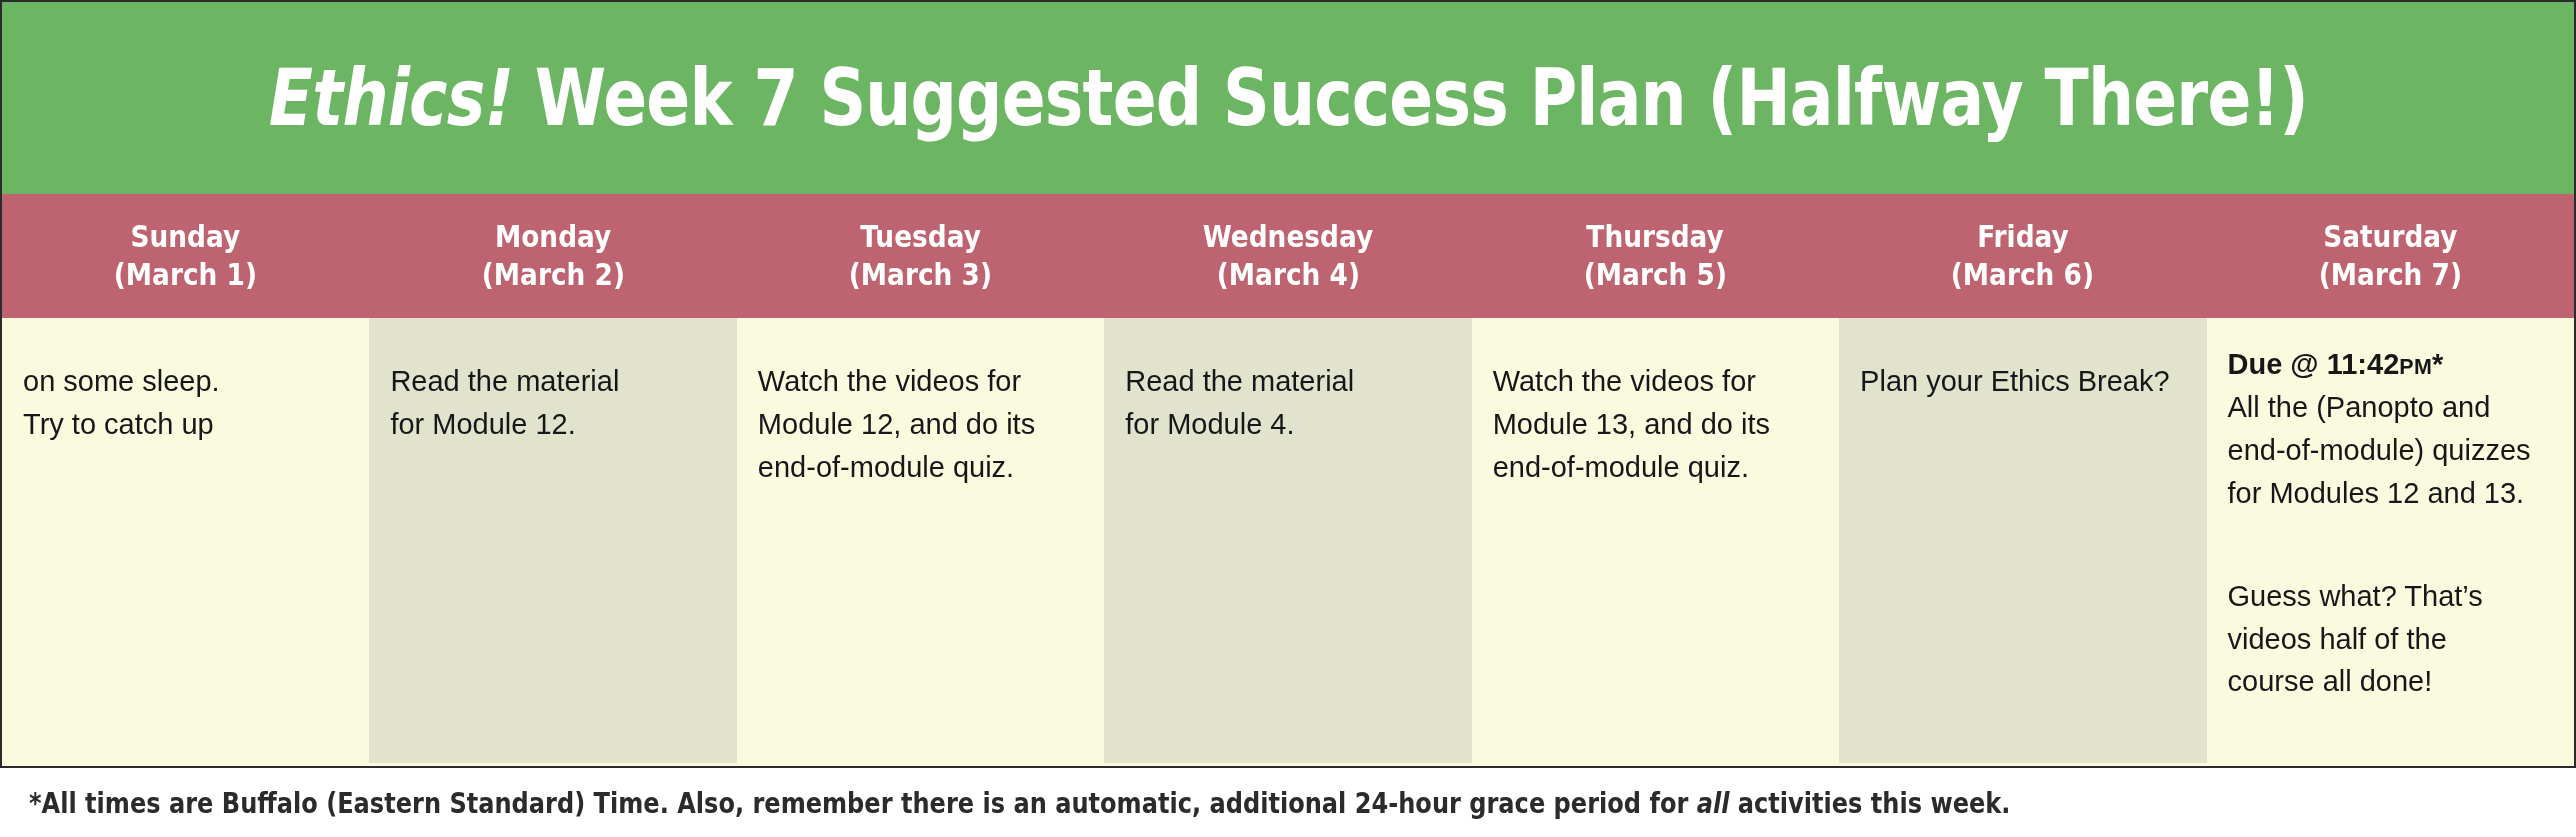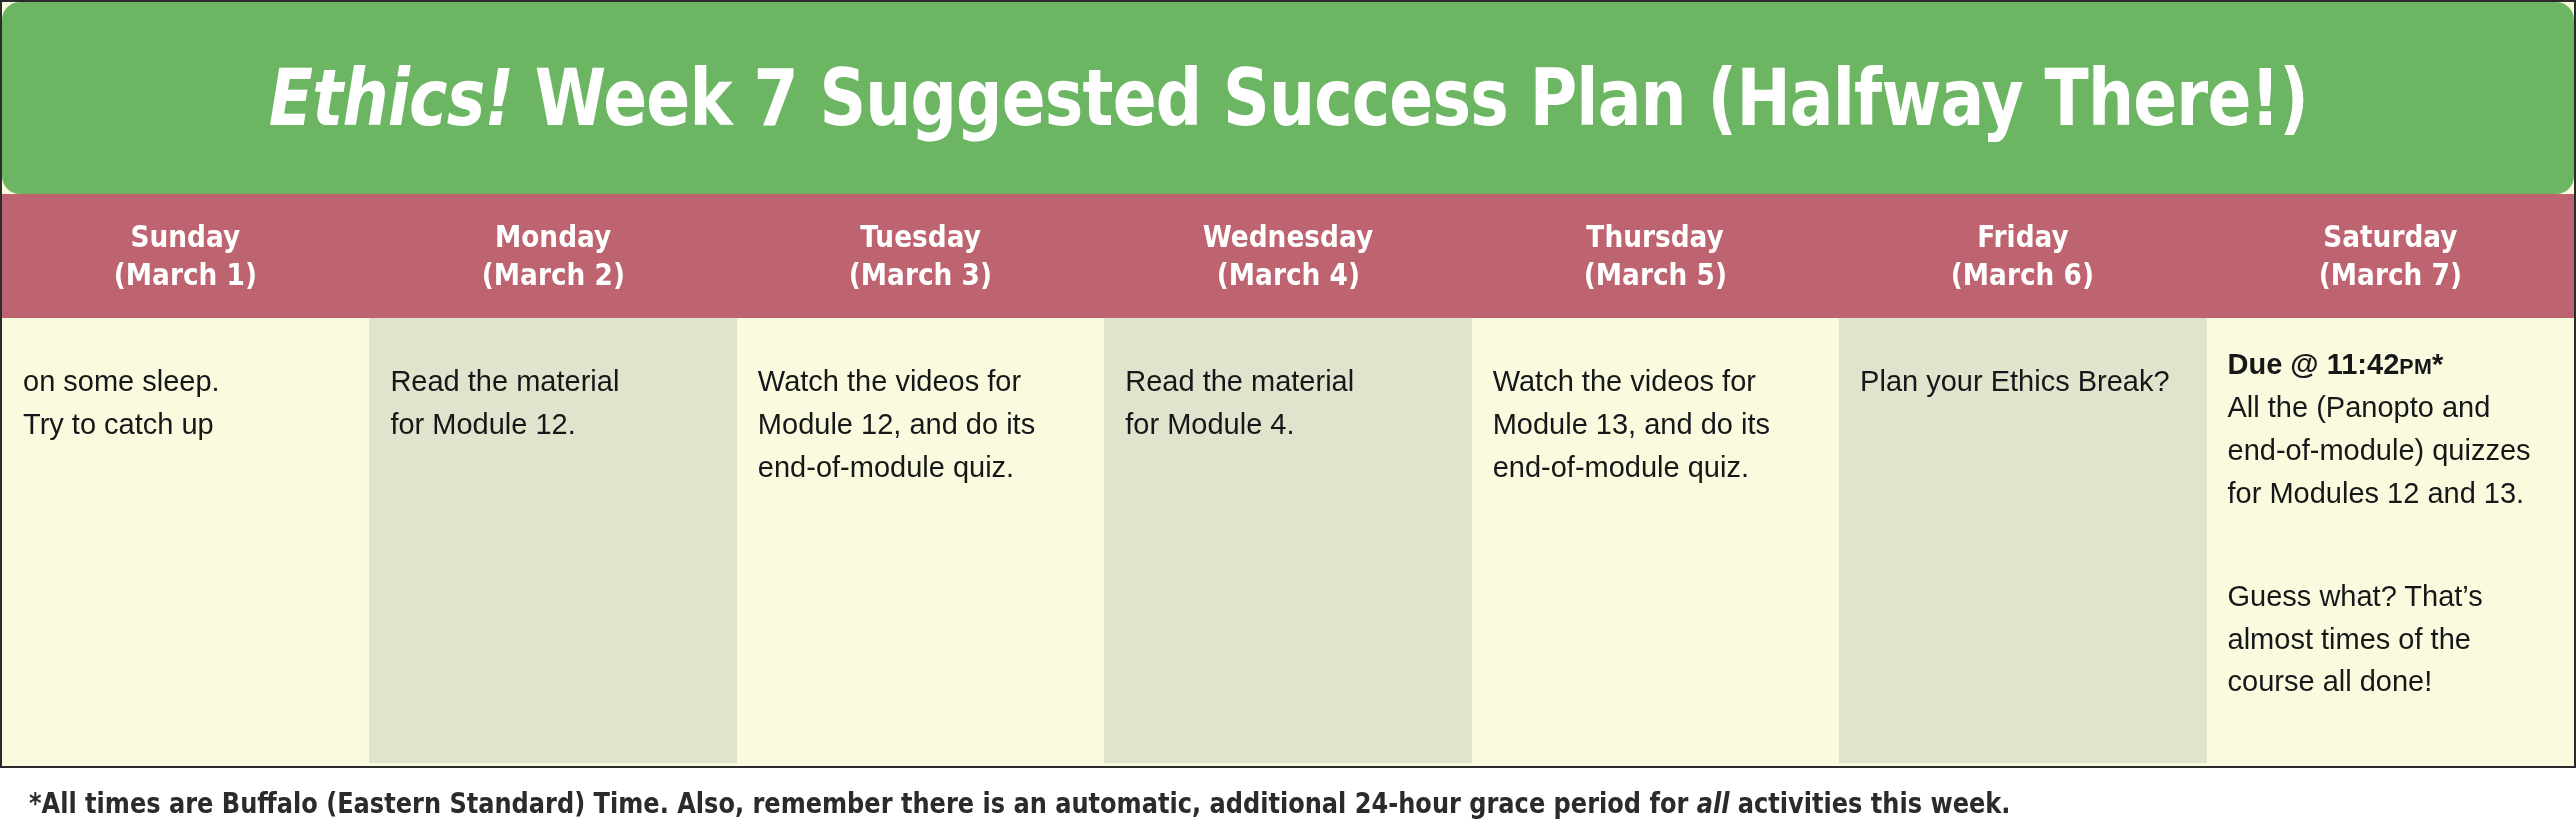--- a/index.html
+++ b/index.html
@@ -36,21 +36,20 @@
 
   
   .title-banner {
     height: 192px;
     background: #6bb563;
     display: flex;
     align-items: center;
     justify-content: center;
     box-sizing: border-box;
     overflow: hidden;
-    border-radius: 18px;
   }
   .title-text {
     color: #ffffff;
     font-family: "DejaVu Sans", sans-serif;
     font-weight: bold;
     font-size: 79px;
     line-height: 1.0;
     letter-spacing: -1px;
     white-space: nowrap;
     transform: scaleX(0.82);
@@ -248,21 +247,21 @@
       </div>
 
       <div class="body-cell cream">
         <span class="cell-lines">
           <span class="due-head"><span>Due @ 11:42</span><span class="smallcaps">PM</span><span>*</span></span>
           <span class="ln">All the (Panopto and</span>
           <span class="ln">end-of-module) quizzes</span>
           <span class="ln">for Modules 12 and 13.</span>
           <span class="gap-block"></span>
           <span class="ln">Guess what? That’s</span>
-          <span class="ln">almost times of the</span>
+          <span class="ln">videos half of the</span>
           <span class="ln">course all done!</span>
         </span>
       </div>
 
     </div>
   </div>
 
   <div class="footnote">
     <div class="footnote-text"><span>*All times are Buffalo (Eastern Standard) Time. Also, remember there is an automatic, additional 24-hour grace period for </span><span class="ital">all</span><span> activities this week.</span></div>
   </div>

